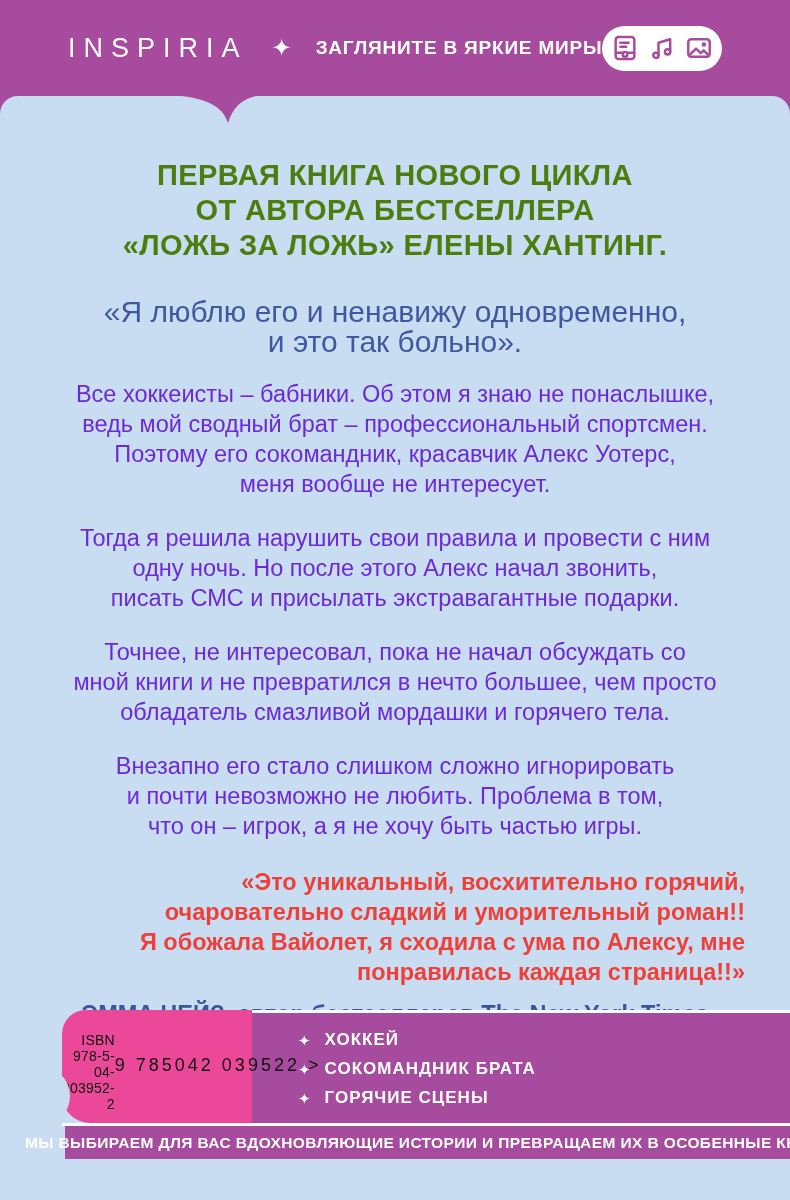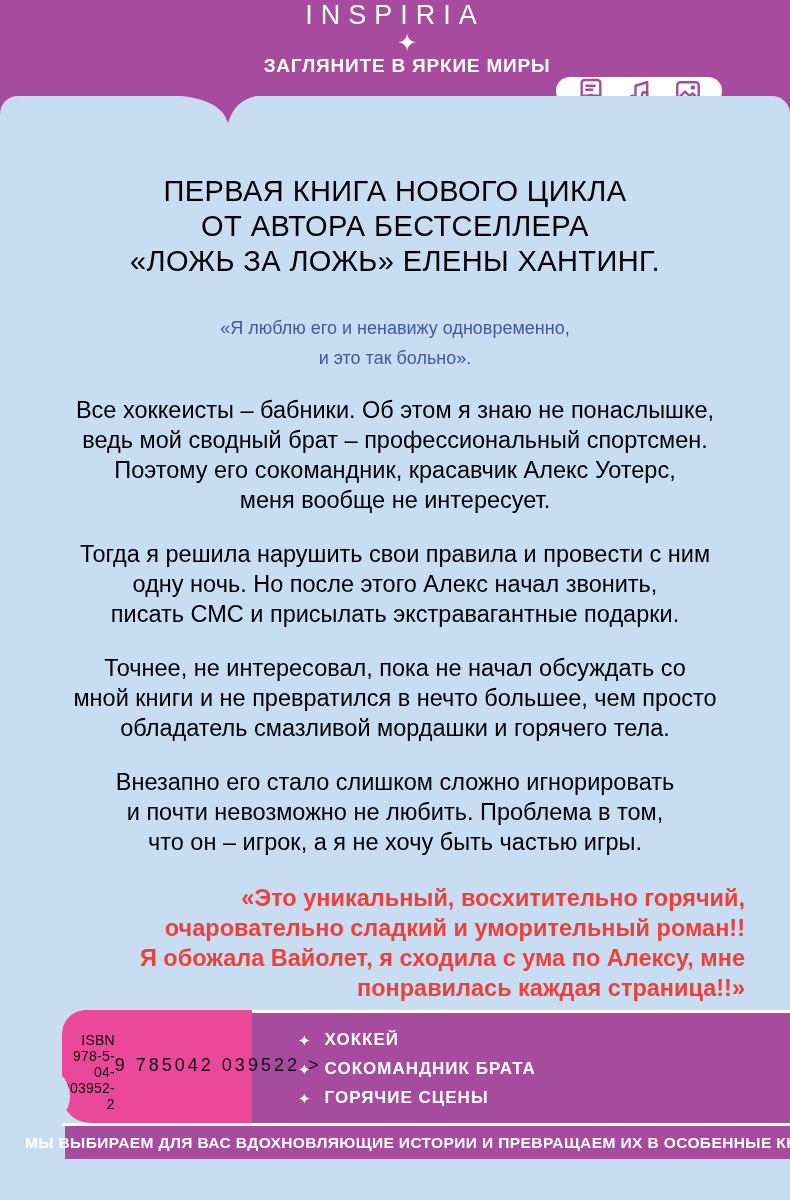--- a/index.html
+++ b/index.html
@@ -6,21 +6,20 @@
   body{font-family:"Liberation Sans", sans-serif; background:#888;}
   .page{
     position:relative; width:790px; height:1200px; margin:0 auto;
     background:#a74b9e; overflow:hidden;
   }
   
   .topbar{
     position:absolute; top:0; left:0; width:790px; height:96px;
     display:flex; align-items:center; padding:0 68px; box-sizing:border-box;
     color:#fff;
-    flex-direction:column;
   }
   .brand{
     font-size:27px; letter-spacing:8px; font-weight:400; color:#fff;
     white-space:nowrap;
   }
   .logo-sparkle{ font-size:24px; margin-left:24px; color:#fff; line-height:1;}
   .tagline{
     margin-left:24px; font-size:19px; font-weight:700; letter-spacing:0.8px;
     white-space:nowrap;
   }
@@ -31,31 +30,31 @@
   .media-pill svg{ display:block; }
   
   .panel{
     position:absolute; top:96px; left:0; width:790px; height:1104px;
     background:#c8ddf1; border-radius:18px 18px 0 0;
   }
   .tail{ position:absolute; top:-1px; left:168px; width:94px; height:29px; }
   
   .content{ position:relative; padding-top:62px; text-align:center; }
   .headline{
-    width:640px; margin:16px auto; white-space:pre-line;
-    color:#000000; font-size:29px; line-height:35px; font-weight:400;
+    width:640px; margin:0 auto; white-space:pre-line;
+    color:#4d7c0f; font-size:29px; line-height:35px; font-weight:700;
     letter-spacing:0.4px;
   }
   .pullquote{
     width:680px; margin:34px auto 0; white-space:pre-line;
-    color:#41589e; font-size:18px; line-height:30px; font-weight:400;
+    color:#41589e; font-size:30px; line-height:30px; font-weight:400;
   }
   .para{
     width:700px; margin:24px auto 0; white-space:pre-line;
-    color:#000000; font-size:23.5px; line-height:30px; font-weight:400;
+    color:#6d28d9; font-size:23.5px; line-height:30px; font-weight:400;
   }
   .para.first{ margin-top:22px; }
   .review{
     width:700px; margin:26px auto 0; white-space:pre-line;
     color:#ee4038; font-size:23.5px; line-height:30px; font-weight:600;text-align:right;
   }
   .review-author{
     width:700px; margin:14px auto 0;
     color:#3b549c; font-size:23.5px; font-weight:700;
   }

